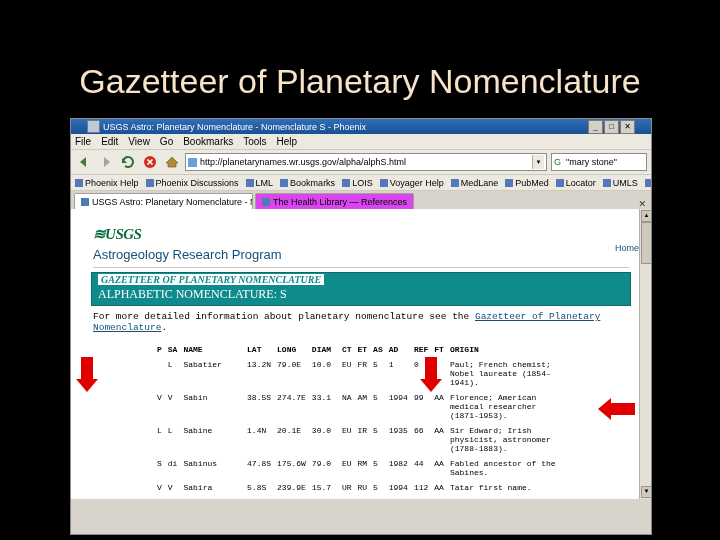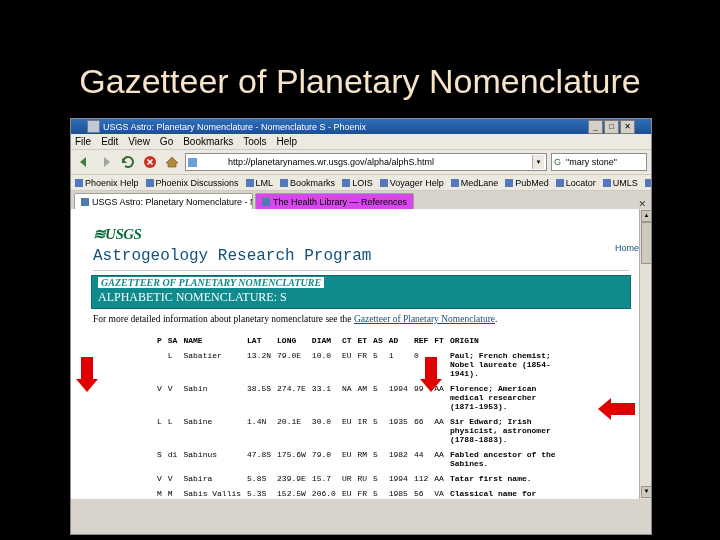--- a/index.html
+++ b/index.html
@@ -32,54 +32,54 @@
   .menubar span{cursor:default;}
   
   .navbar{height:24px;background:#ece9e0;display:flex;align-items:center;padding:0 4px;gap:4px;border-bottom:1px solid #cfcabc;}
   .navbtn{width:18px;height:18px;display:flex;align-items:center;justify-content:center;}
   .navbtn svg{display:block;}
   .urlbox{
     flex:1;height:16px;background:#fff;border:1px solid #8c8c8c;display:flex;align-items:center;
     padding:0 2px;font-size:9px;
   }
   .urlbox .fav{width:9px;height:9px;background:#6a9fd8;margin-right:3px;flex:none;}
-  .urlbox .utext{flex:1;white-space:nowrap;overflow:hidden;margin-left:28px;}
+  .urlbox .utext{flex:1;white-space:nowrap;overflow:hidden;}
   .urlbox .caret{width:11px;height:14px;background:#ece9e0;border-left:1px solid #b5b0a4;text-align:center;font-size:7px;line-height:14px;}
   .searchbox{
     width:90px;height:16px;background:#fff;border:1px solid #8c8c8c;display:flex;align-items:center;padding:0 2px;font-size:9px;
   }
   .searchbox .sicon{width:9px;height:9px;margin-right:3px;color:#2a6f2a;font-size:9px;line-height:9px;}
   
   .bmbar{height:15px;background:#ece9e0;display:flex;align-items:center;padding:0 4px;gap:7px;font-size:9px;border-bottom:1px solid #cfcabc;overflow:hidden;}
   .bm{display:flex;align-items:center;gap:2px;white-space:nowrap;}
   .bm .bmi{width:8px;height:8px;background:#5577bb;display:inline-block;}
   
   .tabbar{height:18px;background:#d8d4cb;display:flex;align-items:flex-end;padding:0 3px;gap:2px;font-size:9px;position:relative;}
   .tab{height:15px;padding:0 6px;display:flex;align-items:center;gap:3px;border:1px solid #a5a097;border-bottom:none;border-radius:2px 2px 0 0;background:#d946ef;white-space:nowrap;max-width:165px;overflow:hidden;}
   .tab.active{background:#fff;}
   .tab .tabi{width:8px;height:8px;background:#4d7cb3;flex:none;}
   .tabbar .tclose{margin-left:auto;margin-right:2px;color:#333;font-size:9px;}
   
   .page{background:#fff;height:274px;overflow:hidden;position:relative;padding:8px;}
   .usgs-head{padding:8px 10px 0 14px;}
   .usgs-logo{font-family:"Liberation Serif",serif;font-weight:bold;font-style:italic;font-size:15px;color:#0a6e3c;letter-spacing:-0.5px;}
   .usgs-logo .wave{color:#0a6e3c;}
-  .prog-title{font-family:Liberation Mono, monospace;font-size:16px;color:#15507a;margin-top:4px;}
+  .prog-title{font-family:Liberation Sans, sans-serif;font-size:13px;color:#15507a;margin-top:4px;}
   .home-link{position:absolute;right:12px;top:34px;font-size:9px;color:#15507a;}
   .rule{height:1px;background:#c6c6c6;margin:5px 14px 0 14px;}
   .gaz-banner{margin:4px 12px 0 12px;background:#0f8b8d;border:1px solid #0a6a6c;}
   .gaz-banner .l1{font-family:"Liberation Serif",serif;font-style:italic;font-weight:bold;font-size:10px;color:#fff;padding:1px 6px;background:#0f8b8d;}
   .gaz-banner .l1 span{background:#fff;color:#0f8b8d;padding:0 3px;}
   .gaz-banner .l2{font-family:"Liberation Serif",serif;font-size:12px;color:#ffffff;padding:1px 6px 3px 6px;}
-  .gaz-desc{font-family:Liberation Serif, serif;font-size:9.5px;margin:5px 14px 0 14px;color:#000;}
+  .gaz-desc{font-family:Liberation Mono, monospace;font-size:9.5px;margin:5px 14px 0 14px;color:#000;}
   .gaz-desc a{color:#15507a;text-decoration:underline;}
   table.gaz{margin:12px 0 0 78px;border-collapse:collapse;font-family:"Liberation Mono",monospace;font-size:8px;}
   table.gaz th{text-align:left;font-weight:bold;padding:0 6px 6px 0;white-space:nowrap;}
   table.gaz td{padding:0 6px 6px 0;vertical-align:top;white-space:nowrap;}
-  table.gaz td.origin{white-space:normal;max-width:120px;font-weight:bold;}
+  table.gaz td.origin{white-space:normal;max-width:120px;}
   .scroll-v{position:absolute;right:0;top:0;width:11px;height:100%;background:#e4e0d7;border-left:1px solid #b5b0a4;}
   .scroll-v .thumb{position:absolute;left:1px;top:13px;width:9px;height:40px;background:#cfcabc;border:1px solid #9b9589;}
   .scroll-v .ar{position:absolute;left:1px;width:9px;height:10px;background:#cfcabc;border:1px solid #9b9589;font-size:6px;text-align:center;line-height:9px;}
   .scroll-v .ar.up{top:1px;}
   .scroll-v .ar.dn{bottom:1px;}
   .ar-down{
     position:absolute;width:22px;
   }
   .ar-down .stem{width:12px;height:22px;background:#e00000;margin:0 auto;}
   .ar-down .head{

